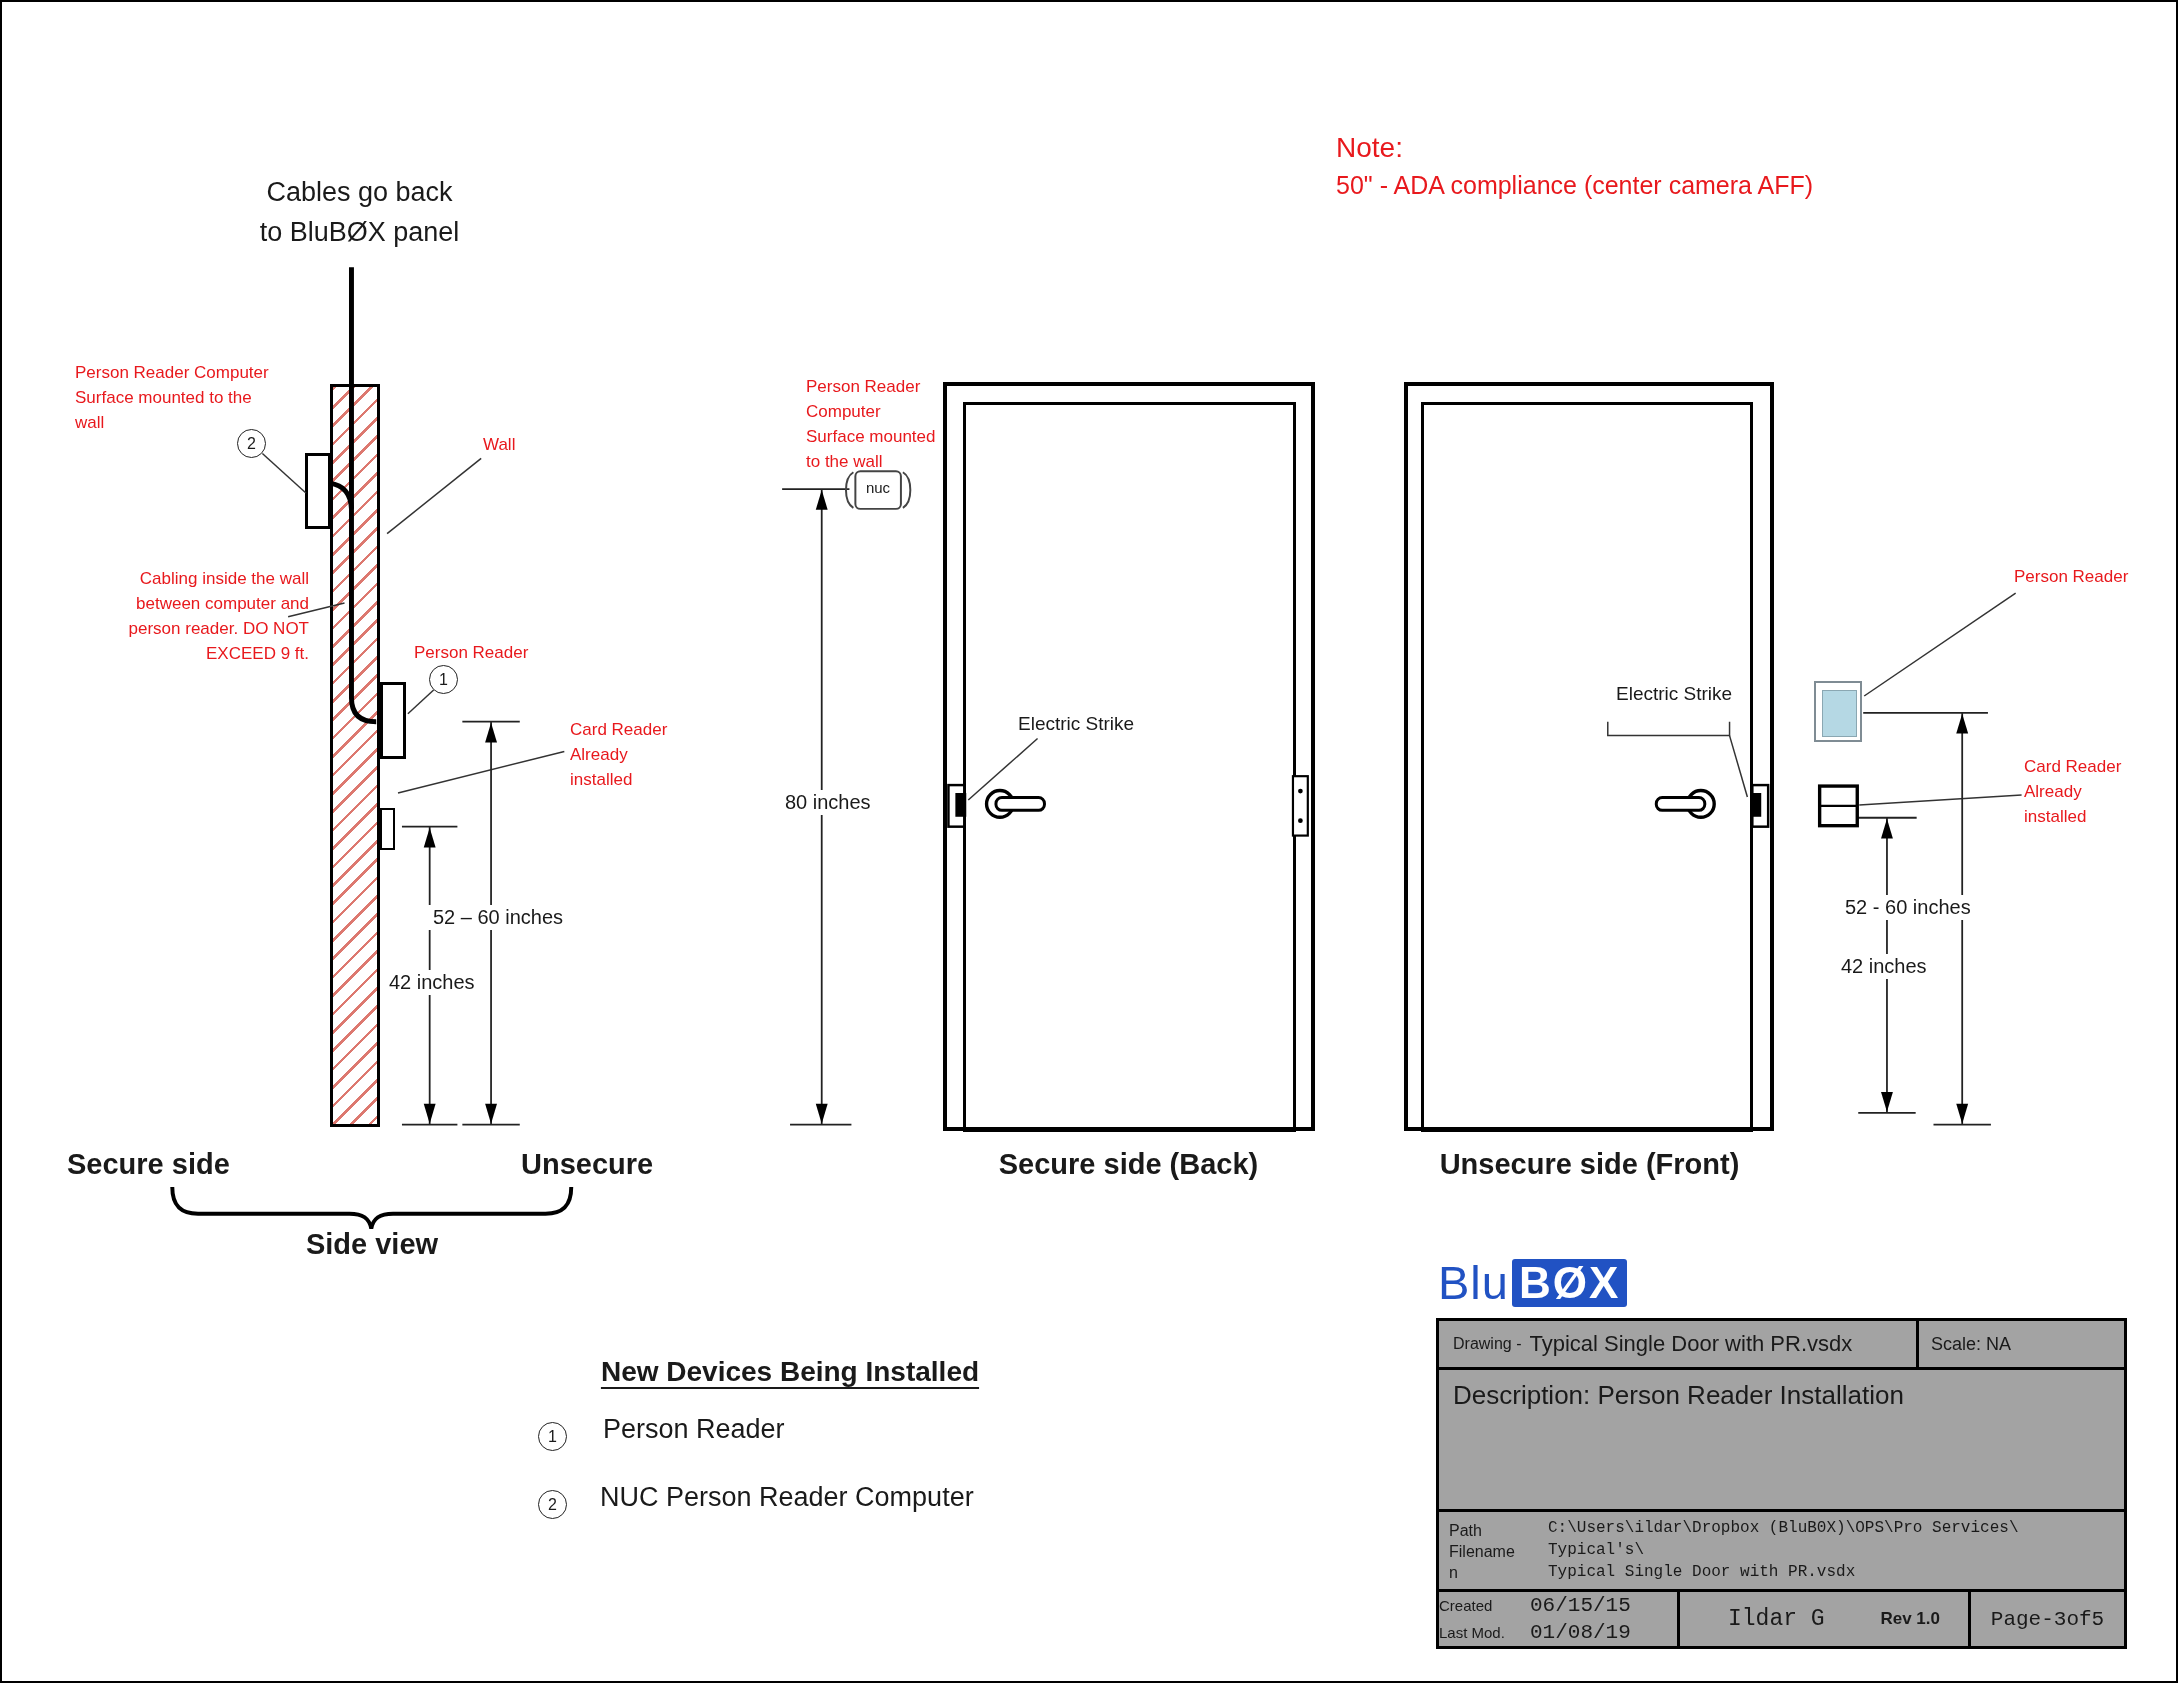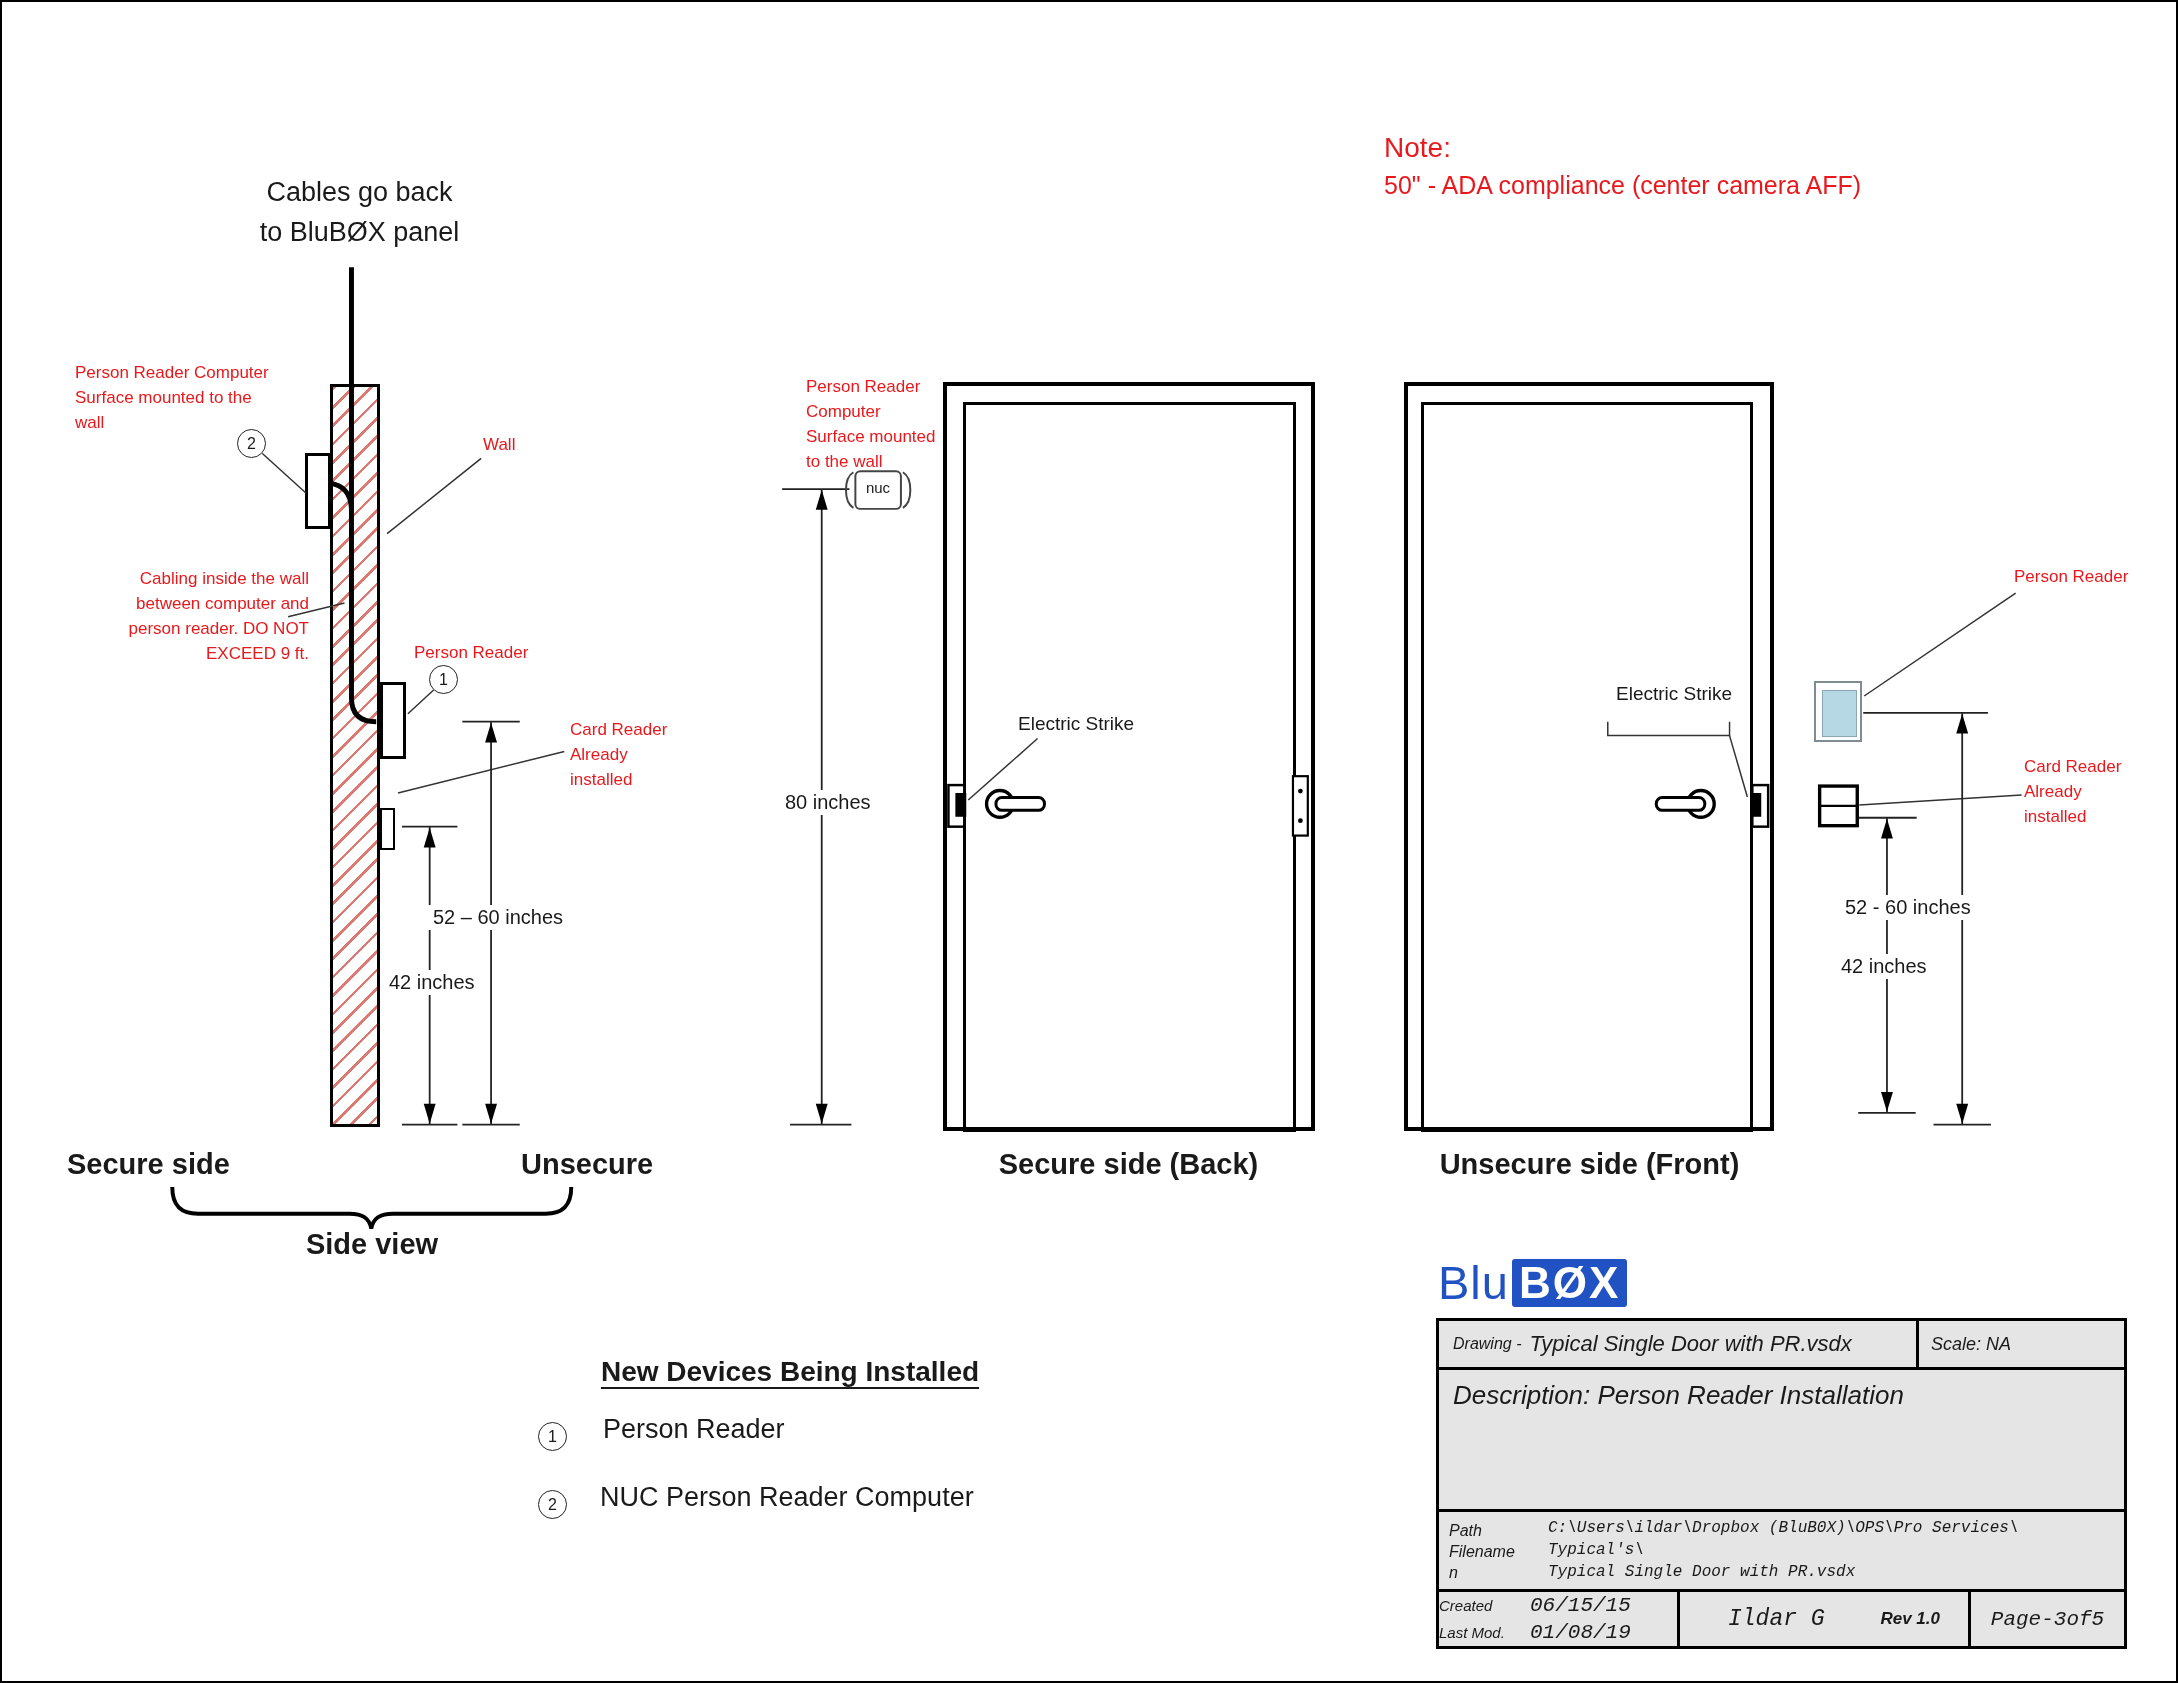--- a/index.html
+++ b/index.html
@@ -1,20 +1,20 @@
 <!DOCTYPE html>
 <html><head>
 <meta charset="utf-8">
 <style>
   html,body{margin:0;padding:0;background:#fff;}
   #canvas{position:relative;width:2178px;height:1683px;background:#fff;border:2px solid #000;box-sizing:border-box;
           font-family:"Liberation Sans",sans-serif;color:#1a1a1a;overflow:hidden;}
   .abs{position:absolute;box-sizing:border-box;}
   .red{color:#e8191d;}
-  .note-block{left:1382px;top:127px;width:614px;}
+  .note-block{left:1334px;top:127px;width:614px;}
   .note-title{font-size:28px;line-height:38px;}
   .note-line{font-size:25px;line-height:36px;}
   .ann{font-size:17px;line-height:25px;}
   .cables-note{left:194px;top:170px;width:327px;text-align:center;font-size:27px;line-height:40px;}
   .big-label{font-size:29px;font-weight:bold;}
   .dim-label{font-size:20px;background:#fff;padding:1px 5px;white-space:nowrap;z-index:6;}
   .strike-label{font-size:19px;}
   .callout{width:29px;height:29px;border:1.6px solid #222;border-radius:50%;
            display:flex;align-items:center;justify-content:center;font-size:16px;background:#fff;z-index:4;}
   .wall{left:328px;top:382px;width:50px;height:743px;border:3px solid #000;background:
@@ -26,22 +26,22 @@
   .pr-square{left:1812px;top:679px;width:48px;height:61px;border:2px solid #7f8c94;background:#fff;z-index:3;}
   .pr-screen{position:absolute;left:6px;top:7px;width:33px;height:45px;background:#b5d8e4;border:1px solid #8aa7b2;}
   .devices-title{left:594px;top:1327px;width:388px;text-align:center;font-size:28px;font-weight:bold;
                  text-decoration:underline;text-decoration-thickness:2px;text-underline-offset:6px;margin-top:27px;}
   .device-label{font-size:27px;}
   
   #logo{left:1436px;top:1257px;display:flex;align-items:flex-end;}
   #logo .blu{color:#2152c3;font-size:47px;line-height:48px;font-weight:400;letter-spacing:1px;}
   #logo .bx{background:#2152c3;color:#fff;font-size:44px;line-height:48px;font-weight:bold;
             padding:0 7px;margin-left:3px;border-radius:3px;letter-spacing:2px;}
-  #titleblock{left:1434px;top:1316px;width:691px;height:331px;border:3px solid #000;background:#e5e5e5;
-              display:flex;flex-direction:column;z-index:4;font-style:italic;}
+  #titleblock{left:1434px;top:1316px;width:691px;height:331px;border:3px solid #000;background:#a3a3a3;
+              display:flex;flex-direction:column;z-index:4;}
   .tb-row1{height:46px;border-bottom:3px solid #000;display:flex;}
   .tb-drawing{flex:1;display:flex;align-items:center;padding-left:14px;white-space:nowrap;overflow:hidden;}
   .tb-drawing .small{font-size:16px;margin-right:8px;}
   .tb-drawing .name{font-size:22px;}
   .tb-scale{width:193px;border-left:3px solid #000;display:flex;align-items:center;padding-left:12px;font-size:18px;}
   .tb-row2{height:129px;border-bottom:3px solid #000;padding:10px 0 0 14px;font-size:26px;}
   .tb-row3{height:77px;border-bottom:3px solid #000;display:flex;}
   .tb-path-label{width:99px;padding:8px 0 0 10px;font-size:16px;line-height:21px;word-spacing:989px;}
   .tb-path-lines{flex:1;font-family:"Liberation Mono",monospace;font-size:16px;line-height:22px;padding-top:5px;}
   .tb-row4{flex:1;display:flex;}

